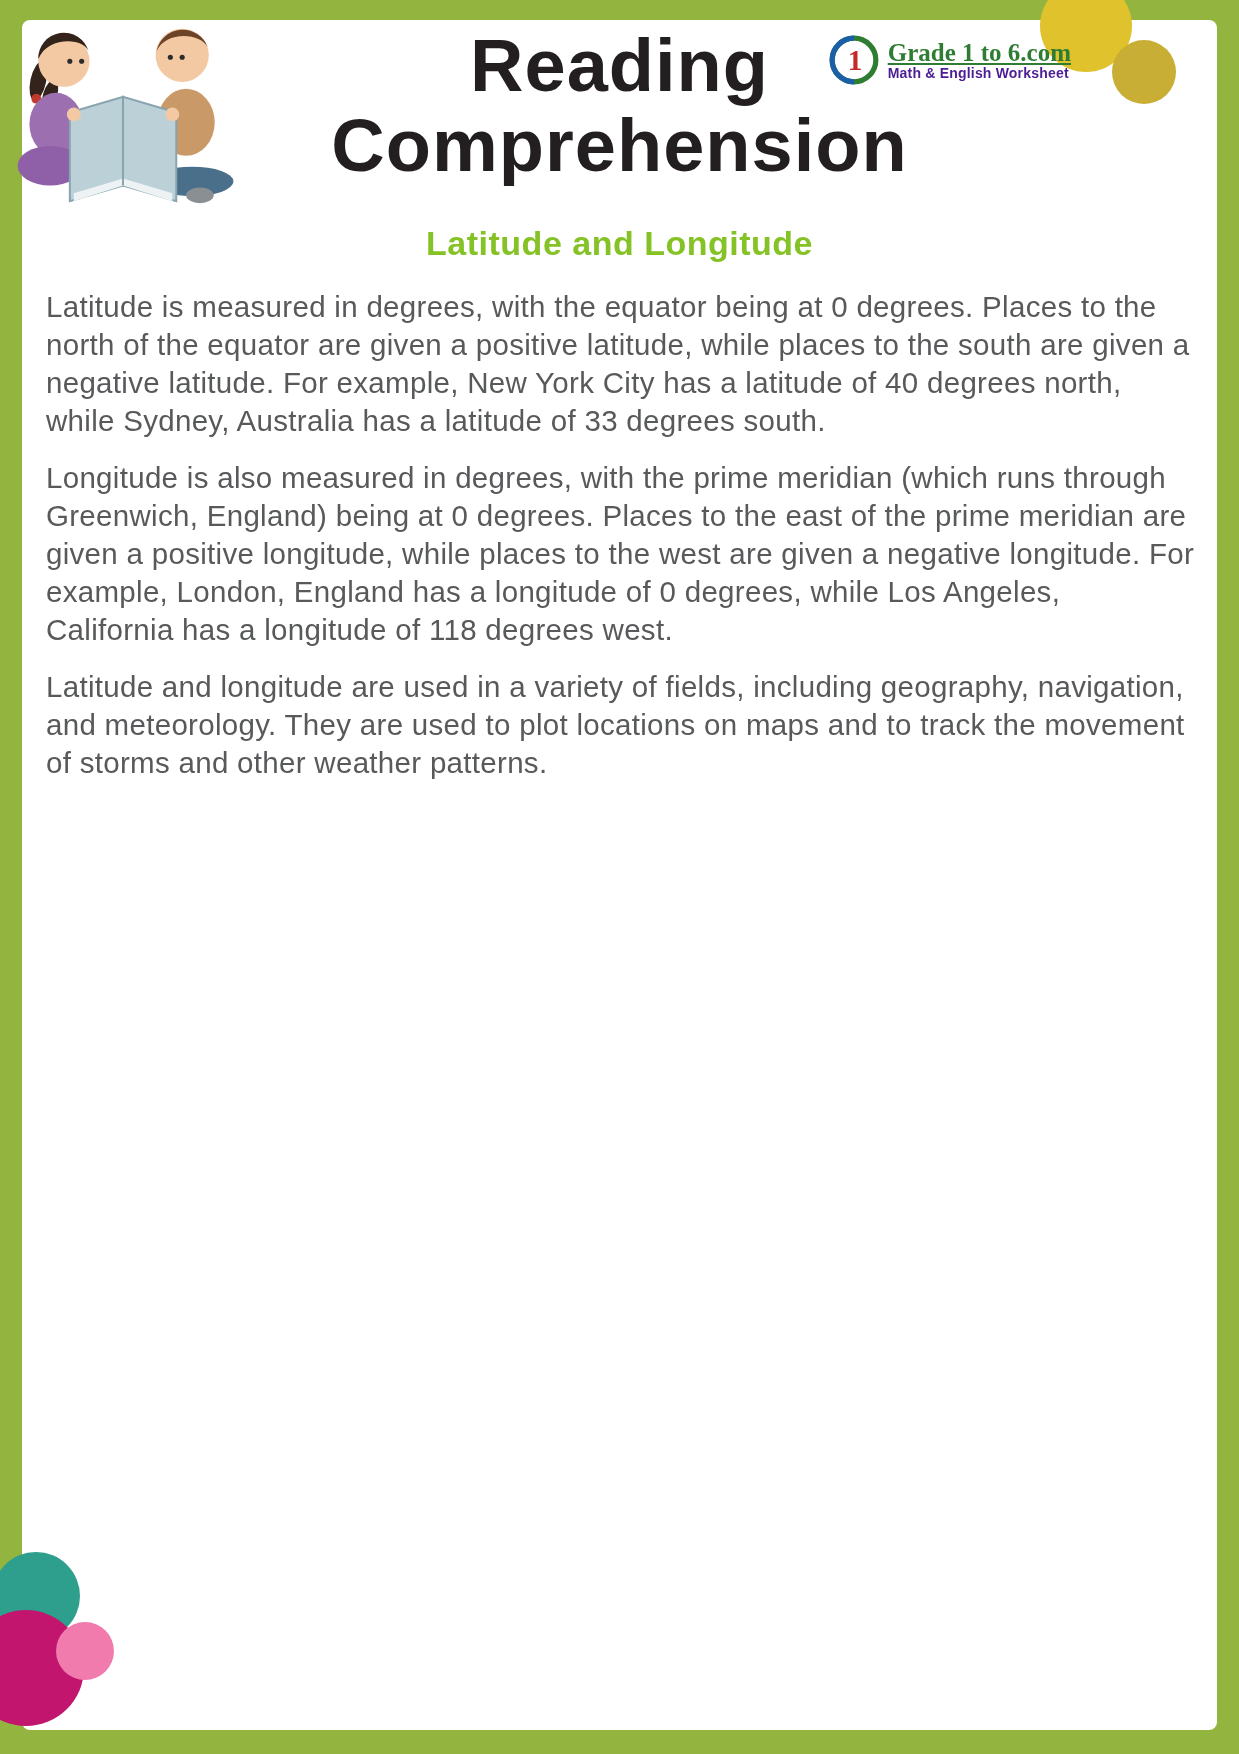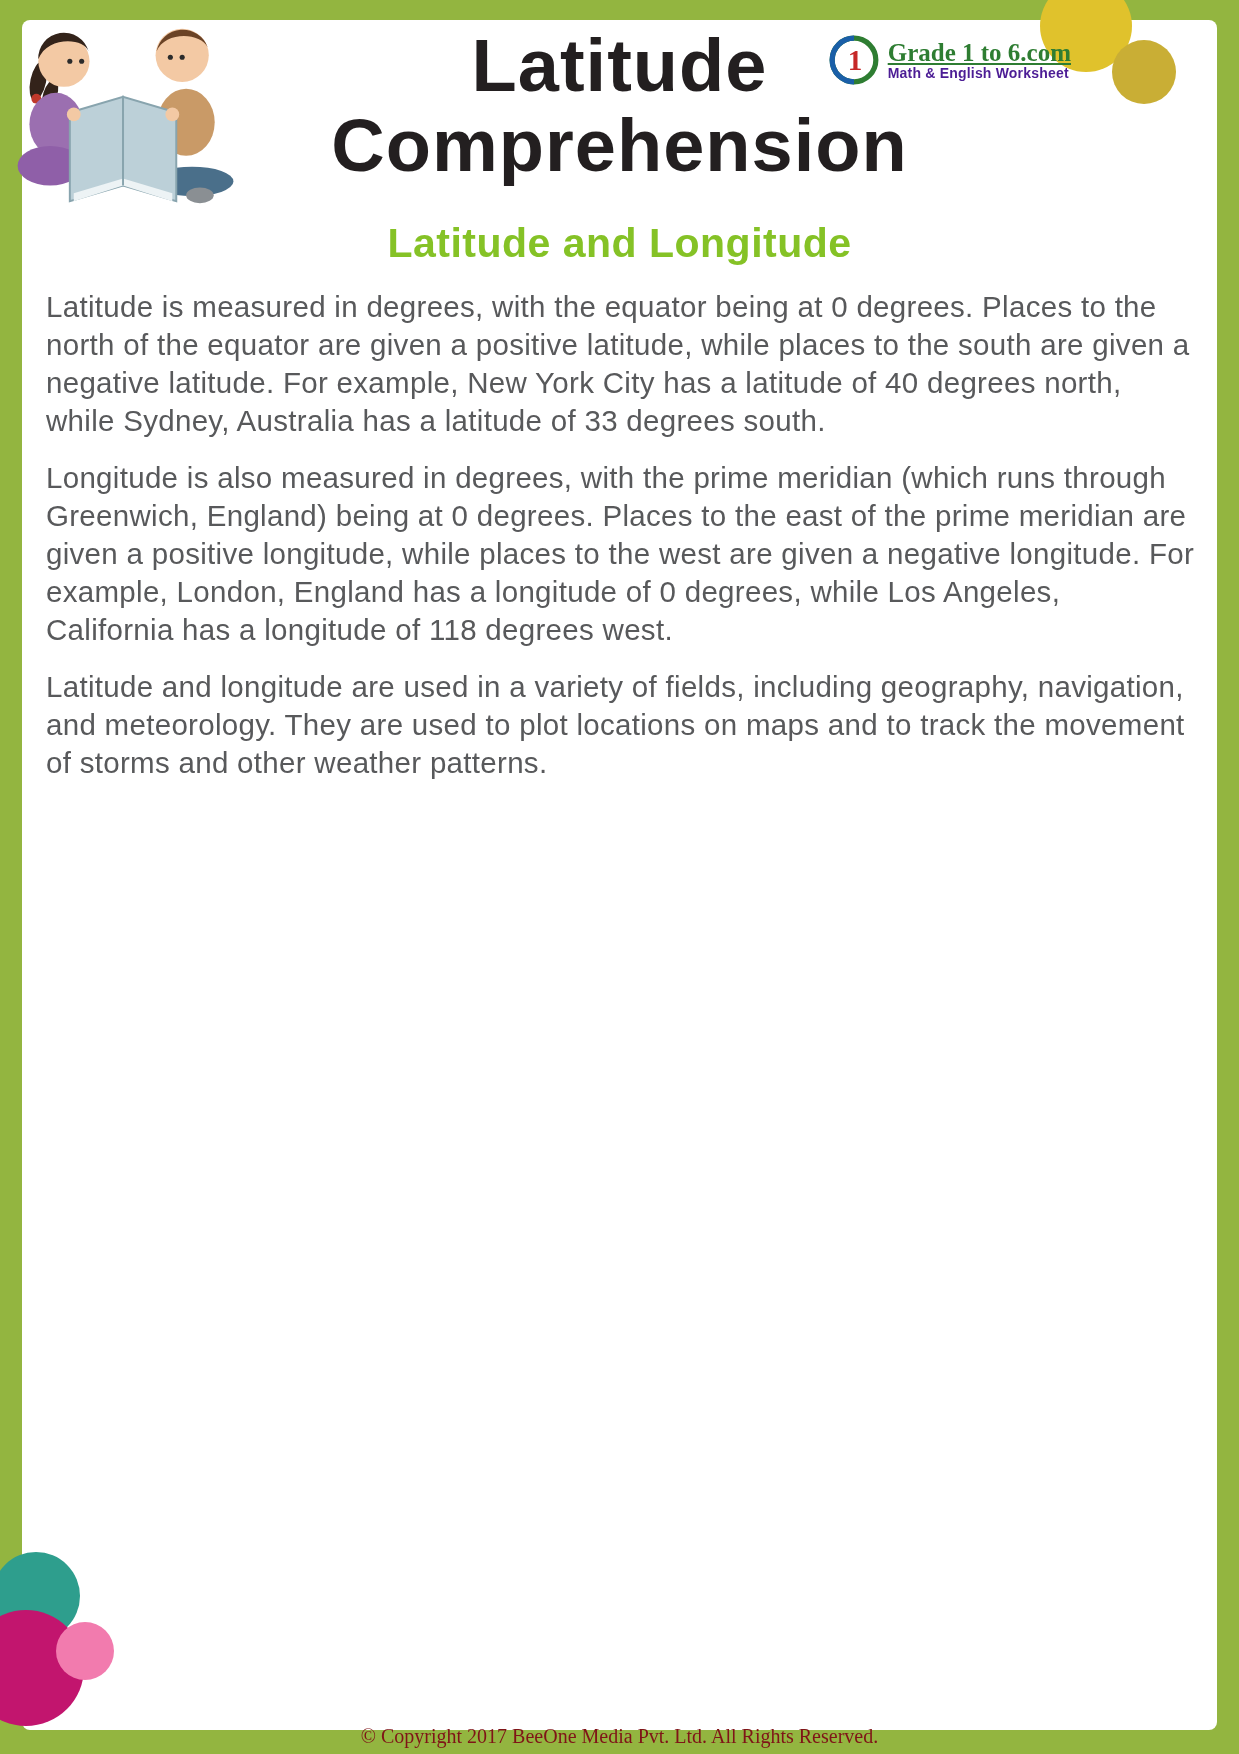--- a/index.html
+++ b/index.html
@@ -39,21 +39,21 @@
     font-family:"Liberation Serif",serif;font-weight:bold;
     font-size:25px;color:#2E7D32;text-decoration:underline;
   }
   .logo-tag{
     font-size:14px;font-weight:bold;color:#4c1d95;letter-spacing:0.2px;
   }
 
   .subtitle{
     position:absolute;top:220px;left:0;right:0;margin:0;
     text-align:center;color:#85C226;
-    font-weight:bold;font-size:41px;line-height:46px;letter-spacing:0.5px;
+    font-weight:bold;font-size:34px;line-height:46px;letter-spacing:0.5px;
   }
 
   .content{
     position:absolute;top:288px;left:46px;right:44px;
     color:#58595B;font-size:29.5px;line-height:38px;letter-spacing:0.3px;
   }
   .content p{margin:0 0 19px 0;}
 
   .footer{
     position:absolute;left:0;right:0;bottom:6px;
@@ -104,21 +104,21 @@
     <polygon points="166,106 112,90 112,180 166,196" fill="#BCD0D8" stroke="#88A4AE" stroke-width="2"></polygon>
     <polygon points="62,188 112,173 112,180 62,196" fill="#EDF3F5"></polygon>
     <polygon points="162,188 112,173 112,180 162,196" fill="#EDF3F5"></polygon>
     <line x1="112" y1="90" x2="112" y2="180" stroke="#88A4AE" stroke-width="2"></line>
 
     <circle cx="62" cy="108" r="7" fill="#F3C9A4"></circle>
     <circle cx="162" cy="108" r="7" fill="#F3C9A4"></circle>
   </svg>
 
   <div class="title">
-    <div>Latitude</div>
+    <div>Reading</div>
     <div>Comprehension</div>
   </div>
 
   <div class="logo">
     <svg width="52" height="52" viewBox="0 0 50 50">
       <circle cx="25" cy="25" r="21" fill="#ffffff" stroke="#2E7D32" stroke-width="5"></circle>
       <path d="M25 4 a21 21 0 0 0 0 42" fill="none" stroke="#1A5FA8" stroke-width="5"></path>
       <text x="26" y="35" font-size="28" font-weight="bold" fill="#C62828" text-anchor="middle" font-family="Liberation Serif, serif">1</text>
     </svg>
     <div class="logo-text">
@@ -128,15 +128,14 @@
   </div>
 
   <h2 class="subtitle">Latitude and Longitude</h2>
 
   <main class="content">
     <p>Latitude is measured in degrees, with the equator being at 0 degrees. Places to the north of the equator are given a positive latitude, while places to the south are given a negative latitude. For example, New York City has a latitude of 40 degrees north, while Sydney, Australia has a latitude of 33 degrees south.</p>
     <p>Longitude is also measured in degrees, with the prime meridian (which runs through Greenwich, England) being at 0 degrees. Places to the east of the prime meridian are given a positive longitude, while places to the west are given a negative longitude. For example, London, England has a longitude of 0 degrees, while Los Angeles, California has a longitude of 118 degrees west.</p>
     <p>Latitude and longitude are used in a variety of fields, including geography, navigation, and meteorology. They are used to plot locations on maps and to track the movement of storms and other weather patterns.</p>
   </main>
 
-  <div class="footer">© Copyright 2017 BeeOne Media Pvt. Ltd. All Rights Reserved.</div>
 
 </div>
 
 </body></html>

